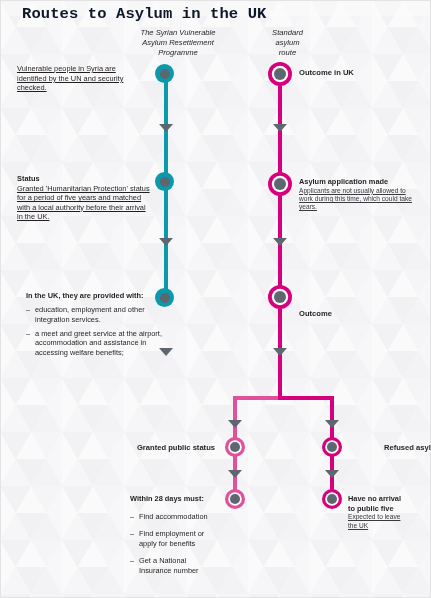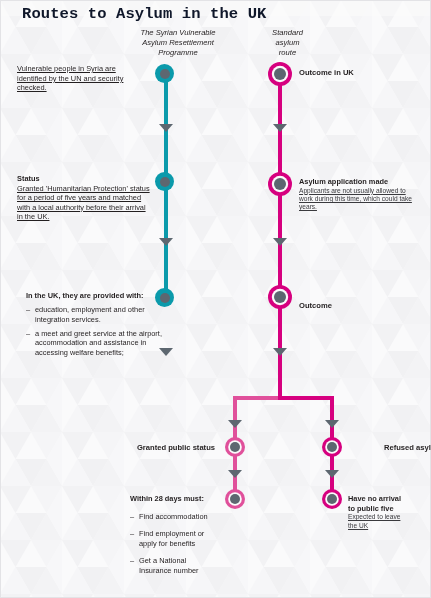--- a/index.html
+++ b/index.html
@@ -192,21 +192,21 @@
   <div class="arrow" style="left:273px;top:238px;"></div>
   <div class="arrow" style="left:273px;top:348px;"></div>
 
   <div class="label" style="left:299px;top:68px;">Outcome in UK</div>
 
   <div class="tb" style="left:299px;top:177px;width:122px;">
     <span class="hd">Asylum application made</span>
     <span class="sub sm" style="display:block;font-size:6.6px;line-height:8.4px;color:#3a3a3e;">Applicants are not usually allowed to work during this time, which could take years.</span>
   </div>
 
-  <div class="label" style="left:299px;top:301px;">Outcome</div>
+  <div class="label" style="left:299px;top:309px;">Outcome</div>
 
   <div class="hline" style="left:233px;top:396px;width:47px;background:#e0509b;"></div>
   <div class="vline" style="left:233px;top:396px;height:110px;background:#e0509b;"></div>
 
   <div class="hline" style="left:278px;top:396px;width:56px;background:#d6007f;"></div>
   <div class="vline" style="left:330px;top:396px;height:110px;background:#d6007f;"></div>
 
   <div class="arrow" style="left:228px;top:420px;"></div>
   <div class="arrow" style="left:325px;top:420px;"></div>
   <div class="arrow" style="left:228px;top:470px;"></div>

